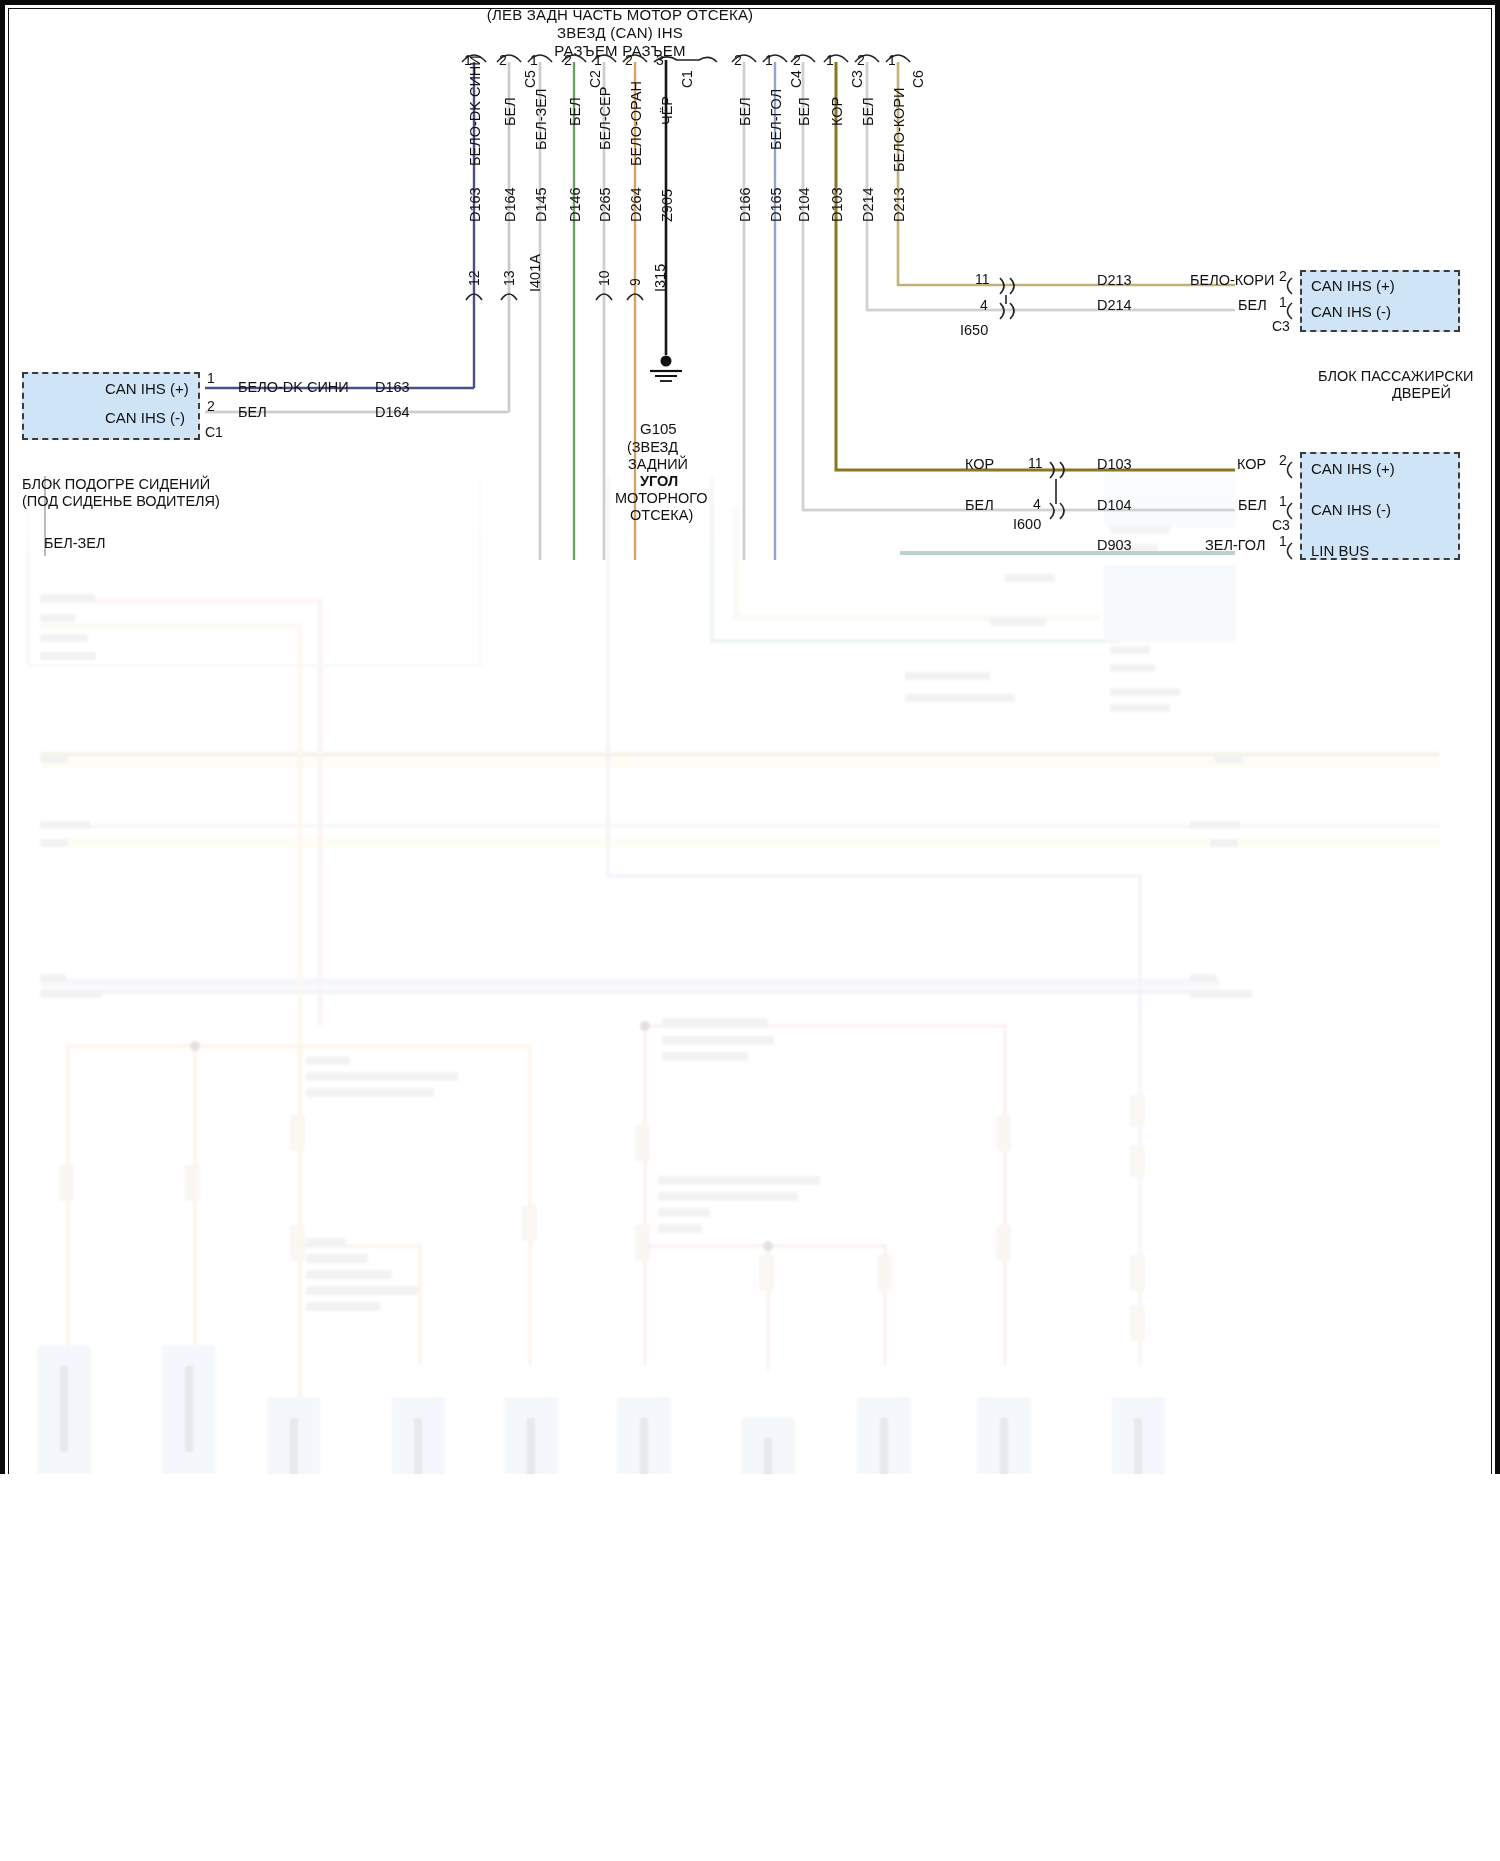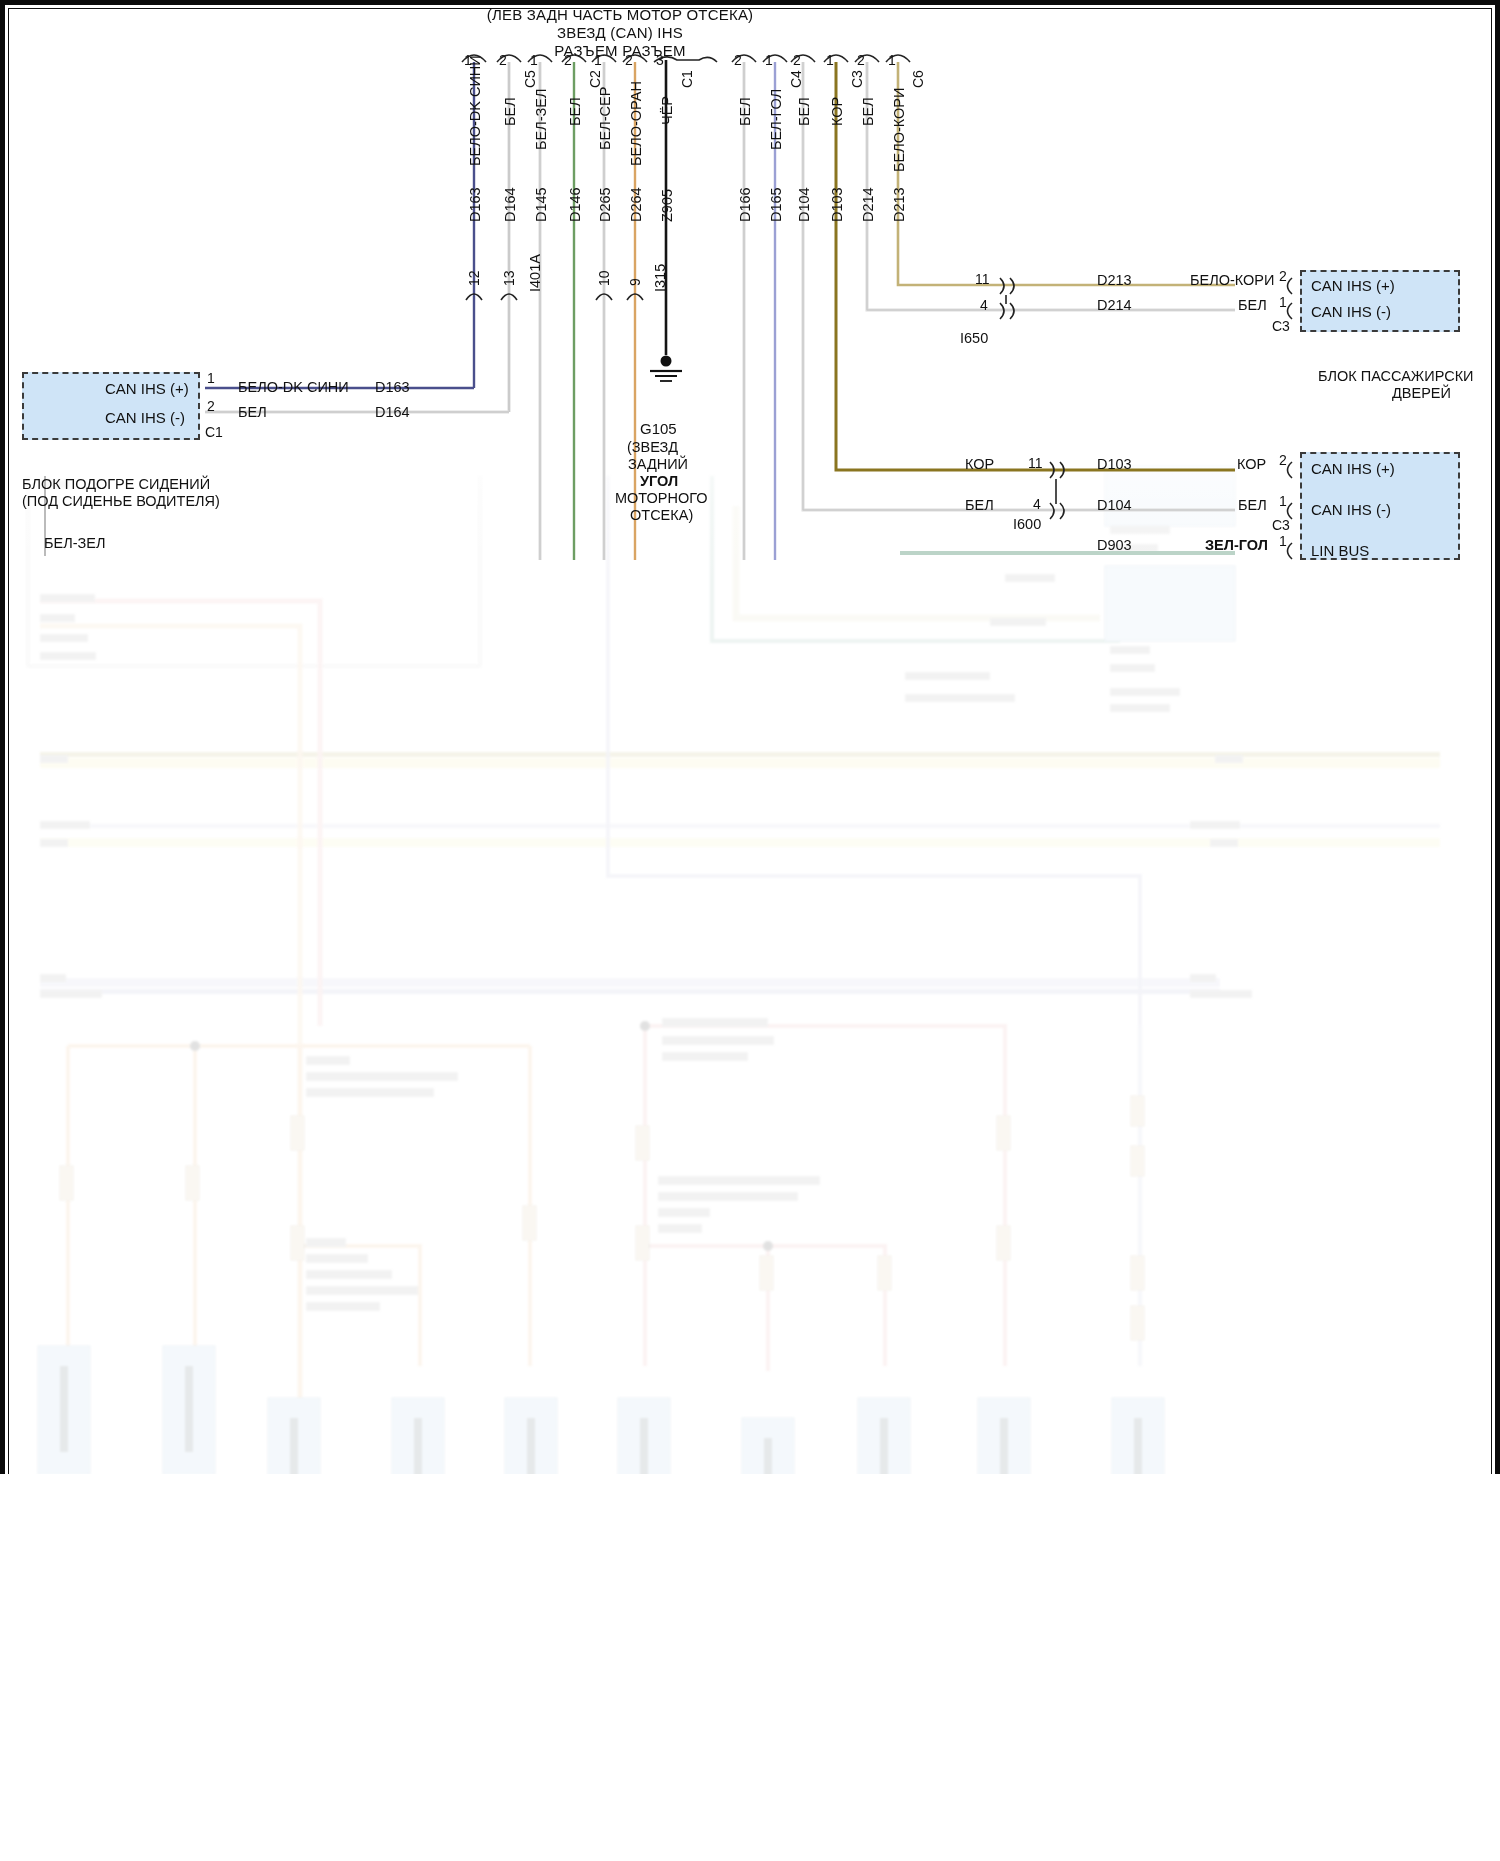--- a/index.html
+++ b/index.html
@@ -408,21 +408,21 @@
     <div class="box" style="left:1300px;top:270px;width:160px;height:62px;"></div>
     <div class="boxtxt" style="left:1311px;top:277px;">CAN IHS (+)</div>
     <div class="boxtxt" style="left:1311px;top:303px;">CAN IHS (-)</div>
     <div class="pin" style="left:1279px;top:268px;">2</div>
     <div class="pin" style="left:1279px;top:294px;">1</div>
     <div class="pin" style="left:1272px;top:318px;">C3</div>
     <div class="cap" style="left:1318px;top:338px;">БЛОК ПАССАЖИРСКИ</div>
     <div class="cap" style="left:1392px;top:355px;">ДВЕРЕЙ</div>
     <div class="pin" style="left:975px;top:271px;">11</div>
     <div class="pin" style="left:980px;top:297px;">4</div>
-    <div class="wid" style="left:960px;top:330px;">I650</div>
+    <div class="wid" style="left:960px;top:322px;">I650</div>
     <div class="wid" style="left:1097px;top:272px;">D213</div>
     <div class="wid" style="left:1190px;top:272px;">БЕЛО-КОРИ</div>
     <div class="wid" style="left:1097px;top:297px;">D214</div>
     <div class="wid" style="left:1238px;top:297px;">БЕЛ</div>
 
     <div class="box" style="left:1300px;top:452px;width:160px;height:108px;"></div>
     <div class="boxtxt" style="left:1311px;top:460px;">CAN IHS (+)</div>
     <div class="boxtxt" style="left:1311px;top:501px;">CAN IHS (-)</div>
     <div class="boxtxt" style="left:1311px;top:542px;">LIN BUS</div>
     <div class="pin" style="left:1279px;top:452px;">2</div>
@@ -432,21 +432,21 @@
     <div class="pin" style="left:1028px;top:455px;">11</div>
     <div class="pin" style="left:1033px;top:496px;">4</div>
     <div class="wid" style="left:1013px;top:516px;">I600</div>
     <div class="wid" style="left:965px;top:456px;">КОР</div>
     <div class="wid" style="left:1097px;top:456px;">D103</div>
     <div class="wid" style="left:1237px;top:456px;">КОР</div>
     <div class="wid" style="left:965px;top:497px;">БЕЛ</div>
     <div class="wid" style="left:1097px;top:497px;">D104</div>
     <div class="wid" style="left:1238px;top:497px;">БЕЛ</div>
     <div class="wid" style="left:1097px;top:537px;">D903</div>
-    <div class="wid" style="left:1205px;top:537px;font-weight:bold;">ЗЕЛ-ГОЛ</div>
+    <div class="wid" style="left:1205px;top:537px;">ЗЕЛ-ГОЛ</div>
 
     <div class="wid" style="left:44px;top:535px;">БЕЛ-ЗЕЛ</div>
   </div>
 
   <div class="wm"></div>
   <div id="frame"></div>
   <div id="frame2"></div>
 </div>
 
 </body></html>

